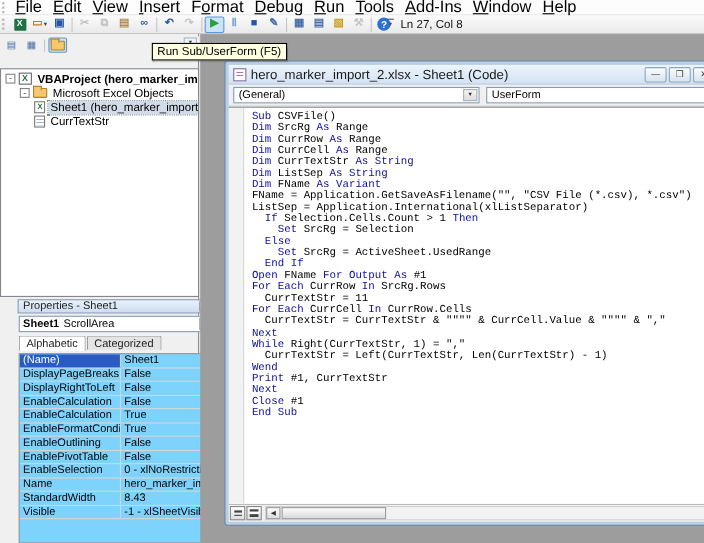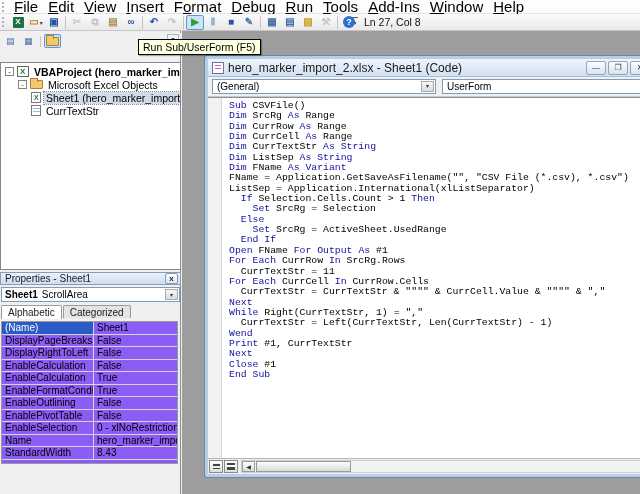--- a/index.html
+++ b/index.html
@@ -71,33 +71,33 @@
   .icon-folder-tree::before, .icon-folder::before { content:""; position:absolute; left:-1px; top:-3px;
     width:6px; height:3px; background:#f6c86e; border:1px solid #a8832f; border-bottom:none; }
   .icon-worksheet { width:10px; height:11px; background:#fff; border:1px solid #7a7a7a; }
   .icon-worksheet::after { content:"X"; position:absolute; left:2px; top:1px; font-size:7px;
     font-weight:bold; color:#217346; }
   .icon-workbook { width:10px; height:11px; background:#fff; border:1px solid #7a7a7a; }
   .icon-workbook::after { content:""; position:absolute; left:1px; top:2px; width:7px; height:6px;
     background:repeating-linear-gradient(#9db8d8 0 1px, #fff 1px 3px); }
 
   
-  #props-panel { position:absolute; left:0; top:241px; width:181px; height:192px; }
+  #props-panel { position:absolute; left:16px; top:241px; width:181px; height:222px; }
   #object-box { margin:2px 1px 0 1px; height:15px; background:#fff; border:1px solid #7f9db9;
     display:flex; align-items:center; padding-left:3px; font-size:10px; position:relative; }
   #object-box .oname { font-weight:bold; margin-right:4px; }
   .drop-arrow { position:absolute; right:1px; top:1px; bottom:1px; width:13px;
     background:linear-gradient(#f5f5f5,#ddd); border:1px solid #aaa; font-size:6px; color:#333;
     display:flex; align-items:center; justify-content:center; }
   #props-tabs { display:flex; margin:3px 0 0 1px; height:14px; font-size:10px; }
   .ptab { padding:0 6px; border:1px solid #9a9a9a; border-bottom:none; background:#e4e4e4;
     height:13px; line-height:13px; border-radius:2px 2px 0 0; margin-right:1px; color:#222; }
   .ptab.active { background:#fff; height:14px; position:relative; z-index:2; }
   #props-grid { position:absolute; left:1px; right:3px; top:49px; bottom:0;
-    background:#8b5cf6; border:1px solid #9a9a9a; overflow:hidden; }
+    background:#7dd3fc; border:1px solid #9a9a9a; overflow:hidden; }
   .prow { display:flex; height:12.5px; border-bottom:1px solid #d5d5d5; font-size:10px; }
   .pname { width:92px; border-right:1px solid #d5d5d5; padding:0 3px; overflow:hidden;
     white-space:nowrap; line-height:12px; }
   .pname.sel { background:#2a5bc4; color:#fff; }
   .pval { flex:1; padding:0 3px; overflow:hidden; white-space:nowrap; line-height:12px; }
 
   
   #mdi { position:absolute; left:182px; top:31px; width:458px; height:463px; background:#9d9d9d;
     overflow:hidden; }
   #code-window { position:absolute; left:23px; top:25px; width:450px; height:421px;
@@ -324,20 +324,24 @@
             <div class="pval">0 - xlNoRestrictions</div>
           </div>
           <div class="prow">
             <div class="pname">Name</div>
             <div class="pval">hero_marker_import</div>
           </div>
           <div class="prow">
             <div class="pname">StandardWidth</div>
             <div class="pval">8.43</div>
           </div>
+          <div class="prow">
+            <div class="pname">Visible</div>
+            <div class="pval">-1 - xlSheetVisible</div>
+          </div>
         </div>
     </div>
 
   </div>
 
   <div id="mdi">
     <div id="code-window">
       <div id="code-titlebar">
         <span id="code-doc-icon"></span>
         <span id="code-title">hero_marker_import_2.xlsx - Sheet1 (Code)</span>

